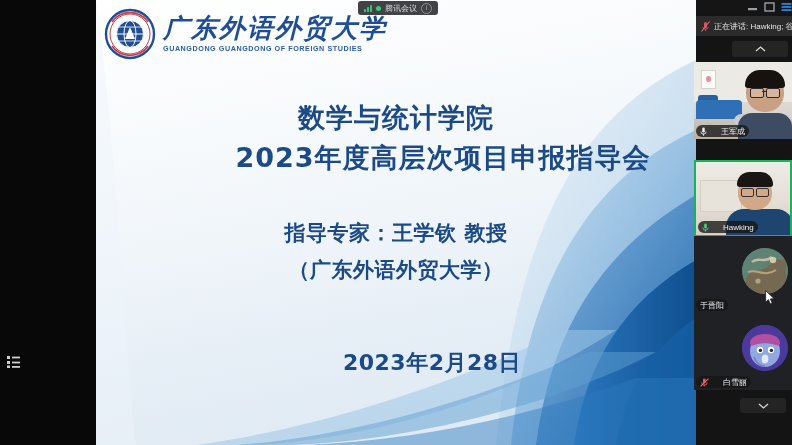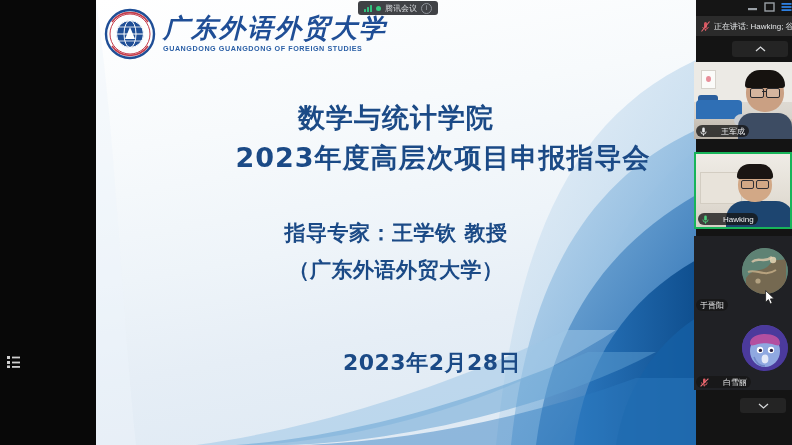--- a/index.html
+++ b/index.html
@@ -64,21 +64,21 @@
                 display:flex;align-items:center;gap:4px;padding-left:5px;}
   .mic-red{width:9px;height:11px;flex:0 0 auto;}
   .speaking-txt{font-size:8px;color:#e2e4e6;white-space:nowrap;overflow:hidden;
                 text-overflow:clip;}
   .collapse-btn{position:absolute;left:36px;top:41px;width:56px;height:16px;border-radius:3px;
                 background:#242424;display:flex;align-items:center;justify-content:center;}
   .chev{width:11px;height:6px;display:block;}
 
   .tile{position:absolute;left:694px;width:98px;height:77px;overflow:hidden;background:#1b1b1b;}
   .tile.t-a{top:62px;}
-  .tile.t-b{top:152px;border:2px solid #18b45a;box-sizing:border-box;}
+  .tile.t-b{top:160px;border:2px solid #18b45a;box-sizing:border-box;}
   .tile.t-c{top:236px;background:#202125;}
   .tile.t-d{top:313px;background:#202125;}
 
   .tile .namechip{position:absolute;left:2px;bottom:2px;height:12px;display:flex;align-items:center;
                   gap:14px;padding:0 4px;border-radius:6px;background:rgba(22,22,22,.78);}
   .tile .namechip .nm{font-size:8px;color:#f0f1f2;white-space:nowrap;}
   .mic-on{width:7px;height:9px;flex:0 0 auto;}
   .mic-off{width:9px;height:9px;flex:0 0 auto;}
 
   

